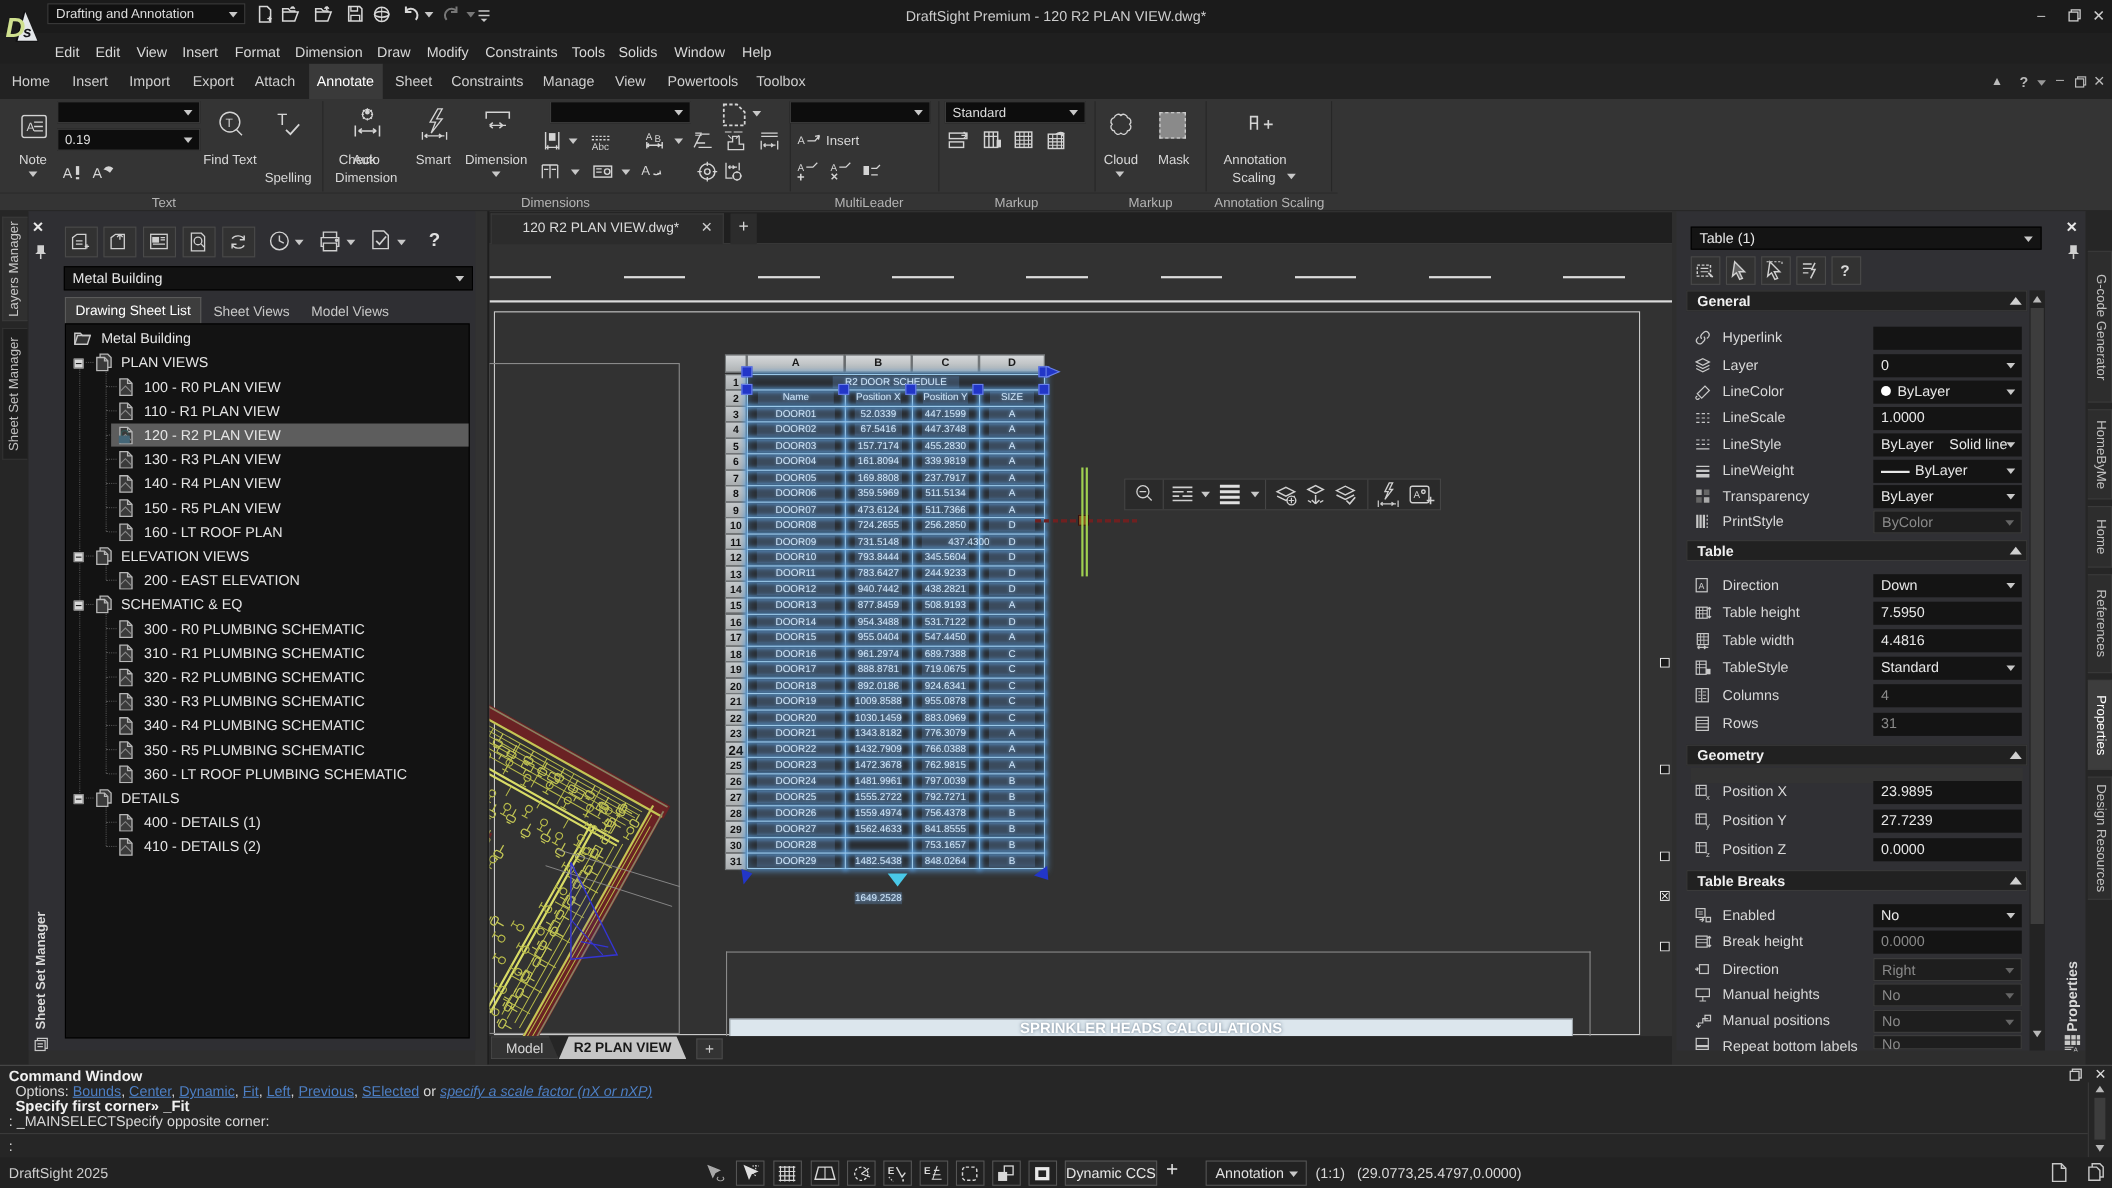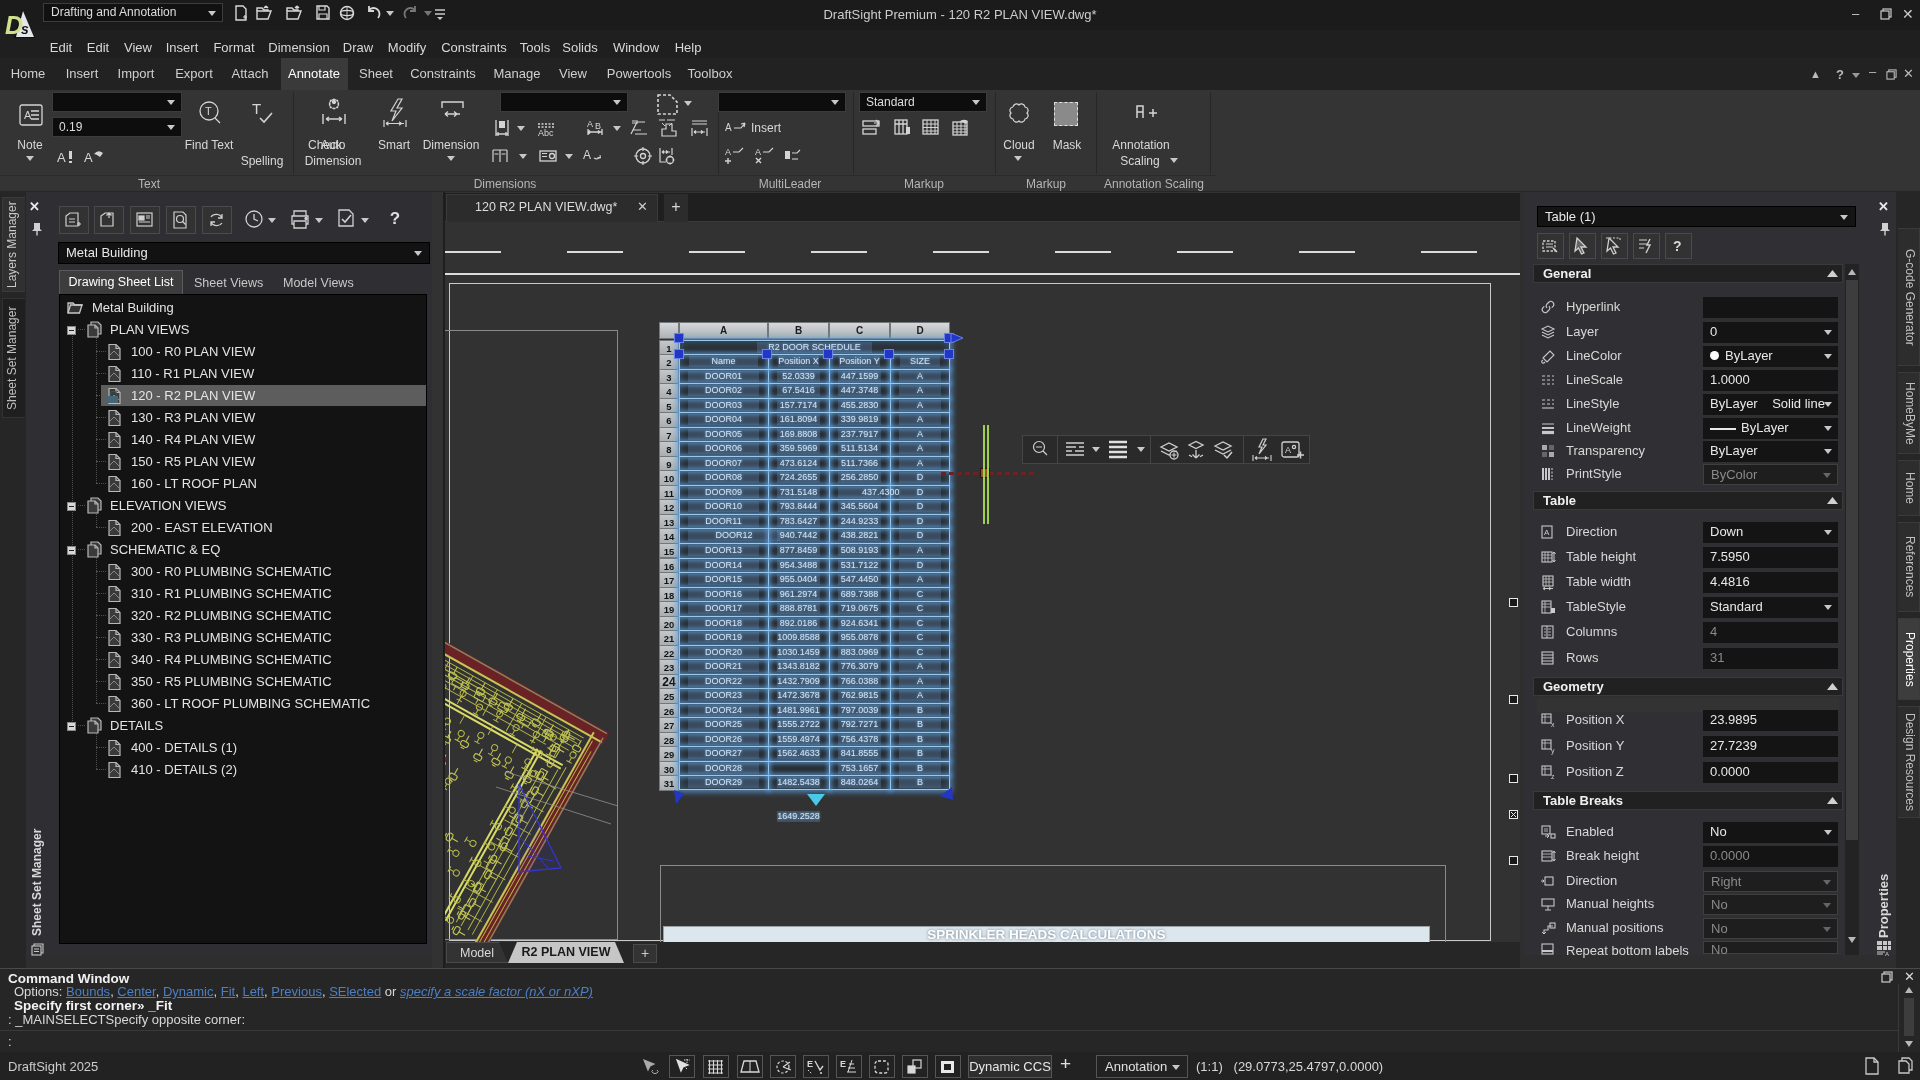--- a/index.html
+++ b/index.html
@@ -616,21 +616,21 @@
 <div class="abs" style="left:393px;top:264.8px;width:43px;height:11px;background:rgba(110,160,215,0.26);color:#cfe6fa;font-size:9px;text-align:center;white-space:nowrap;overflow:visible;text-shadow:0 0 3px rgba(140,190,240,0.9);line-height:11px;padding-left:24px;">437.4300</div>
 <div class="abs" style="left:454px;top:264.8px;width:42px;height:11px;background:rgba(110,160,215,0.26);color:#cfe6fa;font-size:9px;text-align:center;white-space:nowrap;overflow:visible;text-shadow:0 0 3px rgba(140,190,240,0.9);line-height:11px;">D</div>
 <div class="abs" style="left:243px;top:279.3px;width:71px;height:11px;background:rgba(110,160,215,0.26);color:#cfe6fa;font-size:9px;text-align:center;white-space:nowrap;overflow:visible;text-shadow:0 0 3px rgba(140,190,240,0.9);line-height:11px;">DOOR10</div>
 <div class="abs" style="left:332px;top:279.3px;width:43px;height:11px;background:rgba(110,160,215,0.26);color:#cfe6fa;font-size:9px;text-align:center;white-space:nowrap;overflow:visible;text-shadow:0 0 3px rgba(140,190,240,0.9);line-height:11px;">793.8444</div>
 <div class="abs" style="left:393px;top:279.3px;width:43px;height:11px;background:rgba(110,160,215,0.26);color:#cfe6fa;font-size:9px;text-align:center;white-space:nowrap;overflow:visible;text-shadow:0 0 3px rgba(140,190,240,0.9);line-height:11px;">345.5604</div>
 <div class="abs" style="left:454px;top:279.3px;width:42px;height:11px;background:rgba(110,160,215,0.26);color:#cfe6fa;font-size:9px;text-align:center;white-space:nowrap;overflow:visible;text-shadow:0 0 3px rgba(140,190,240,0.9);line-height:11px;">D</div>
 <div class="abs" style="left:243px;top:293.9px;width:71px;height:11px;background:rgba(110,160,215,0.26);color:#cfe6fa;font-size:9px;text-align:center;white-space:nowrap;overflow:visible;text-shadow:0 0 3px rgba(140,190,240,0.9);line-height:11px;">DOOR11</div>
 <div class="abs" style="left:332px;top:293.9px;width:43px;height:11px;background:rgba(110,160,215,0.26);color:#cfe6fa;font-size:9px;text-align:center;white-space:nowrap;overflow:visible;text-shadow:0 0 3px rgba(140,190,240,0.9);line-height:11px;">783.6427</div>
 <div class="abs" style="left:393px;top:293.9px;width:43px;height:11px;background:rgba(110,160,215,0.26);color:#cfe6fa;font-size:9px;text-align:center;white-space:nowrap;overflow:visible;text-shadow:0 0 3px rgba(140,190,240,0.9);line-height:11px;">244.9233</div>
 <div class="abs" style="left:454px;top:293.9px;width:42px;height:11px;background:rgba(110,160,215,0.26);color:#cfe6fa;font-size:9px;text-align:center;white-space:nowrap;overflow:visible;text-shadow:0 0 3px rgba(140,190,240,0.9);line-height:11px;">D</div>
-<div class="abs" style="left:243px;top:308.4px;width:92px;height:11px;background:rgba(110,160,215,0.26);color:#cfe6fa;font-size:9px;text-align:center;white-space:nowrap;overflow:visible;text-shadow:0 0 3px rgba(140,190,240,0.9);line-height:11px;">DOOR12</div>
+<div class="abs" style="left:243px;top:308.4px;width:71px;height:11px;background:rgba(110,160,215,0.26);color:#cfe6fa;font-size:9px;text-align:center;white-space:nowrap;overflow:visible;text-shadow:0 0 3px rgba(140,190,240,0.9);line-height:11px;">DOOR12</div>
 <div class="abs" style="left:332px;top:308.4px;width:43px;height:11px;background:rgba(110,160,215,0.26);color:#cfe6fa;font-size:9px;text-align:center;white-space:nowrap;overflow:visible;text-shadow:0 0 3px rgba(140,190,240,0.9);line-height:11px;">940.7442</div>
 <div class="abs" style="left:393px;top:308.4px;width:43px;height:11px;background:rgba(110,160,215,0.26);color:#cfe6fa;font-size:9px;text-align:center;white-space:nowrap;overflow:visible;text-shadow:0 0 3px rgba(140,190,240,0.9);line-height:11px;">438.2821</div>
 <div class="abs" style="left:454px;top:308.4px;width:42px;height:11px;background:rgba(110,160,215,0.26);color:#cfe6fa;font-size:9px;text-align:center;white-space:nowrap;overflow:visible;text-shadow:0 0 3px rgba(140,190,240,0.9);line-height:11px;">D</div>
 <div class="abs" style="left:243px;top:322.9px;width:71px;height:11px;background:rgba(110,160,215,0.26);color:#cfe6fa;font-size:9px;text-align:center;white-space:nowrap;overflow:visible;text-shadow:0 0 3px rgba(140,190,240,0.9);line-height:11px;">DOOR13</div>
 <div class="abs" style="left:332px;top:322.9px;width:43px;height:11px;background:rgba(110,160,215,0.26);color:#cfe6fa;font-size:9px;text-align:center;white-space:nowrap;overflow:visible;text-shadow:0 0 3px rgba(140,190,240,0.9);line-height:11px;">877.8459</div>
 <div class="abs" style="left:393px;top:322.9px;width:43px;height:11px;background:rgba(110,160,215,0.26);color:#cfe6fa;font-size:9px;text-align:center;white-space:nowrap;overflow:visible;text-shadow:0 0 3px rgba(140,190,240,0.9);line-height:11px;">508.9193</div>
 <div class="abs" style="left:454px;top:322.9px;width:42px;height:11px;background:rgba(110,160,215,0.26);color:#cfe6fa;font-size:9px;text-align:center;white-space:nowrap;overflow:visible;text-shadow:0 0 3px rgba(140,190,240,0.9);line-height:11px;">A</div>
 <div class="abs" style="left:243px;top:337.5px;width:71px;height:11px;background:rgba(110,160,215,0.26);color:#cfe6fa;font-size:9px;text-align:center;white-space:nowrap;overflow:visible;text-shadow:0 0 3px rgba(140,190,240,0.9);line-height:11px;">DOOR14</div>
 <div class="abs" style="left:332px;top:337.5px;width:43px;height:11px;background:rgba(110,160,215,0.26);color:#cfe6fa;font-size:9px;text-align:center;white-space:nowrap;overflow:visible;text-shadow:0 0 3px rgba(140,190,240,0.9);line-height:11px;">954.3488</div>
 <div class="abs" style="left:393px;top:337.5px;width:43px;height:11px;background:rgba(110,160,215,0.26);color:#cfe6fa;font-size:9px;text-align:center;white-space:nowrap;overflow:visible;text-shadow:0 0 3px rgba(140,190,240,0.9);line-height:11px;">531.7122</div>

